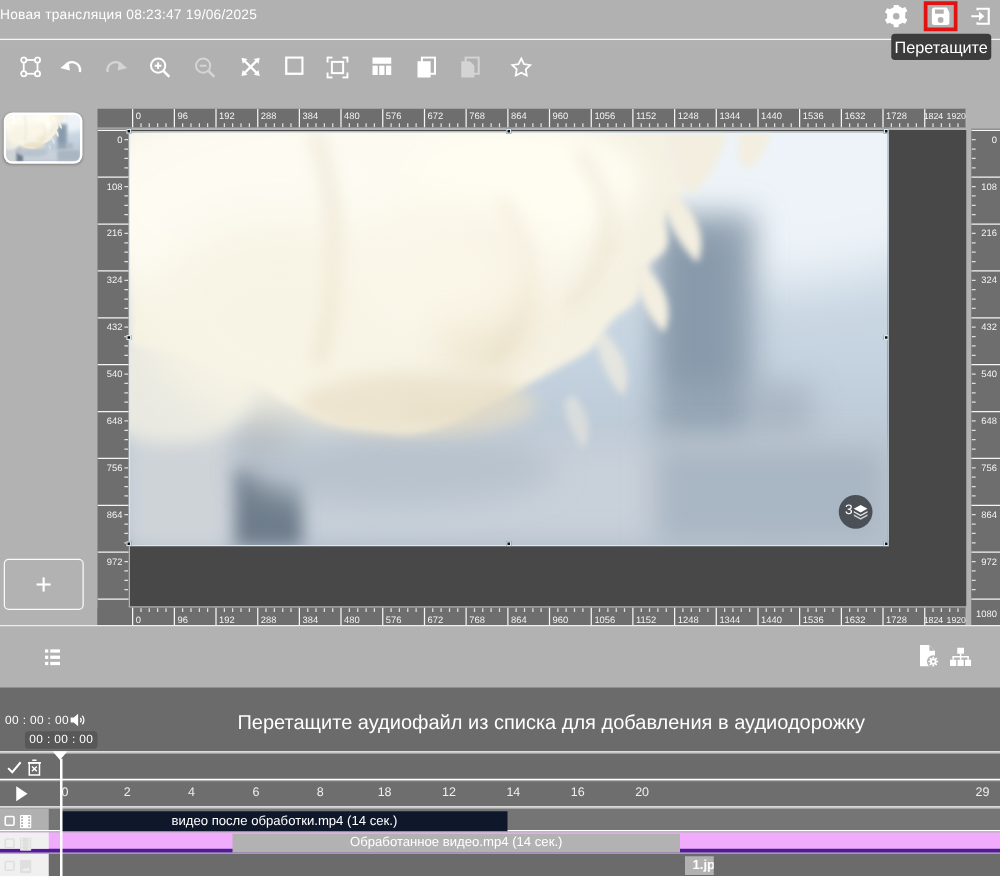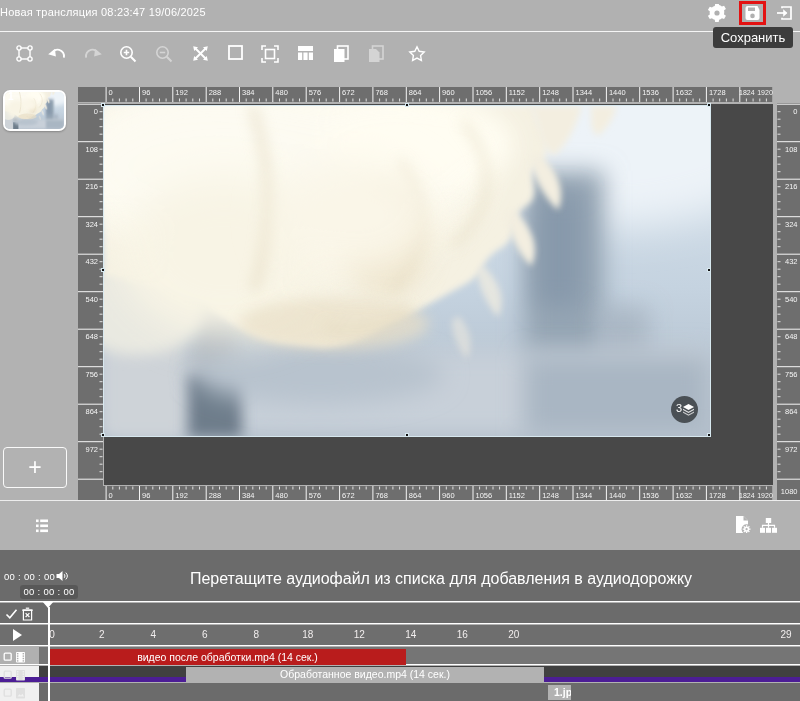--- a/index.html
+++ b/index.html
@@ -41,27 +41,27 @@
 #tc1 { left:4px; top:571px; color:#fff; font-size:9.5px; letter-spacing:.3px; }
 #hinttext { left:441px; top:570px; transform:translateX(-50%); color:#fff; font-size:16px; white-space:nowrap; }
 #tcbox { left:20px; top:585px; width:58px; height:14px; background:#585858; border-radius:3px; color:#fff; font-size:9.5px; text-align:center; line-height:14px; letter-spacing:.3px; }
 #ph-tri { left:42px; top:601px; width:0; height:0; border-left:6.5px solid transparent; border-right:6.5px solid transparent; border-top:7px solid #fff; z-index:20; }
 #row-check { left:0; top:603px; width:800px; height:21px; background:#6b6b6b; border-bottom:1px solid #fff; }
 #row-play { left:0; top:625px; width:800px; height:21px; background:#6e6e6e; border-bottom:1px solid #fff; }
 .tnum { position:absolute; top:4px; color:#f2eeee; font-size:10px; transform:translateX(-50%); }
 #play-tri { left:13px; top:4px; width:0; height:0; border-top:6.5px solid transparent; border-bottom:6.5px solid transparent; border-left:9.5px solid #fff; }
 .trow { left:0; width:800px; }
 #row1 { top:647px; height:18px; background:#757575; border-bottom:1px solid #fff; }
-#row2 { top:666px; height:16px; background:#404040; border-bottom:5px solid #4c1d95; }
+#row2 { top:666px; height:16px; background:#f0abfc; border-bottom:3px solid #4c1d95; }
 #row3 { top:683px; height:18px; background:#6b6b6b; }
 .lcol { position:absolute; left:0; top:0; width:38.5px; height:100%; }
 #row1 .lcol { background:#b0b0b0; }
 #row2 .lcol, #row3 .lcol { background:#f0f0f0; }
 .bar { position:absolute; color:#fff; font-size:10.5px; text-align:center; overflow:hidden; white-space:nowrap; }
-#bar1 { left:49px; top:1.5px; width:357px; height:16px; background:#b91c1c; line-height:16px; }
+#bar1 { left:49px; top:1.5px; width:357px; height:16px; background:#0f172a; line-height:16px; }
 #bar2 { left:186px; top:1px; width:358px; height:15px; background:#b2b2b2; line-height:15px; }
 #bar3 { left:548px; top:2px; width:23px; height:15px; background:#b2b2b2; line-height:15px; text-align:left; padding-left:6px;font-weight:bold; }
 #playhead { left:47.6px; top:607px; width:2px; height:94px; background:#fff; z-index:30; }
 svg { display:block; }
 </style>
 </head>
 <body>
 <div class="abs" id="topbar"></div>
 <div class="abs" id="title">Новая трансляция 08:23:47 19/06/2025</div>
 <div class="abs" id="gear">
@@ -75,21 +75,21 @@
       <path fill="#fff" d="M14 2H4a2 2 0 0 0-2 2v10a2 2 0 0 0 2 2h10a2 2 0 0 0 2-2V6l-2-4zM9 14.2a2.3 2.3 0 1 1 0-4.6 2.3 2.3 0 0 1 0 4.6zM11.5 7h-7V3.5h7V7z"></path>
     </svg>
   </div>
 <div class="abs" id="exit">
     <svg width="17" height="16" viewBox="0 0 17 16">
       <path fill="none" stroke="#fff" stroke-width="1.7" d="M6 3.2V2h9v12H6v-1.2"></path>
       <path fill="none" stroke="#fff" stroke-width="1.7" d="M1 8h9.5"></path>
       <path fill="#fff" d="M7.2 4.2 11.4 8l-4.2 3.8z"></path>
     </svg>
   </div>
-<div class="abs" id="tooltip">Сохранить</div>
+<div class="abs" id="tooltip">Перетащите</div>
 
 <div class="abs" id="toolbar">
   <svg class="tbi" style="left:16px" width="17" height="17" viewBox="0 0 17 17">
       <g fill="none" stroke="#fff" stroke-width="1.4">
         <rect x="3" y="3" width="11" height="11"></rect>
         <circle cx="3" cy="3" r="2.1" fill="#b1b1b1"></circle>
         <circle cx="14" cy="3" r="2.1" fill="#b1b1b1"></circle>
         <circle cx="3" cy="14" r="2.1" fill="#b1b1b1"></circle>
         <circle cx="14" cy="14" r="2.1" fill="#b1b1b1"></circle>
       </g>

